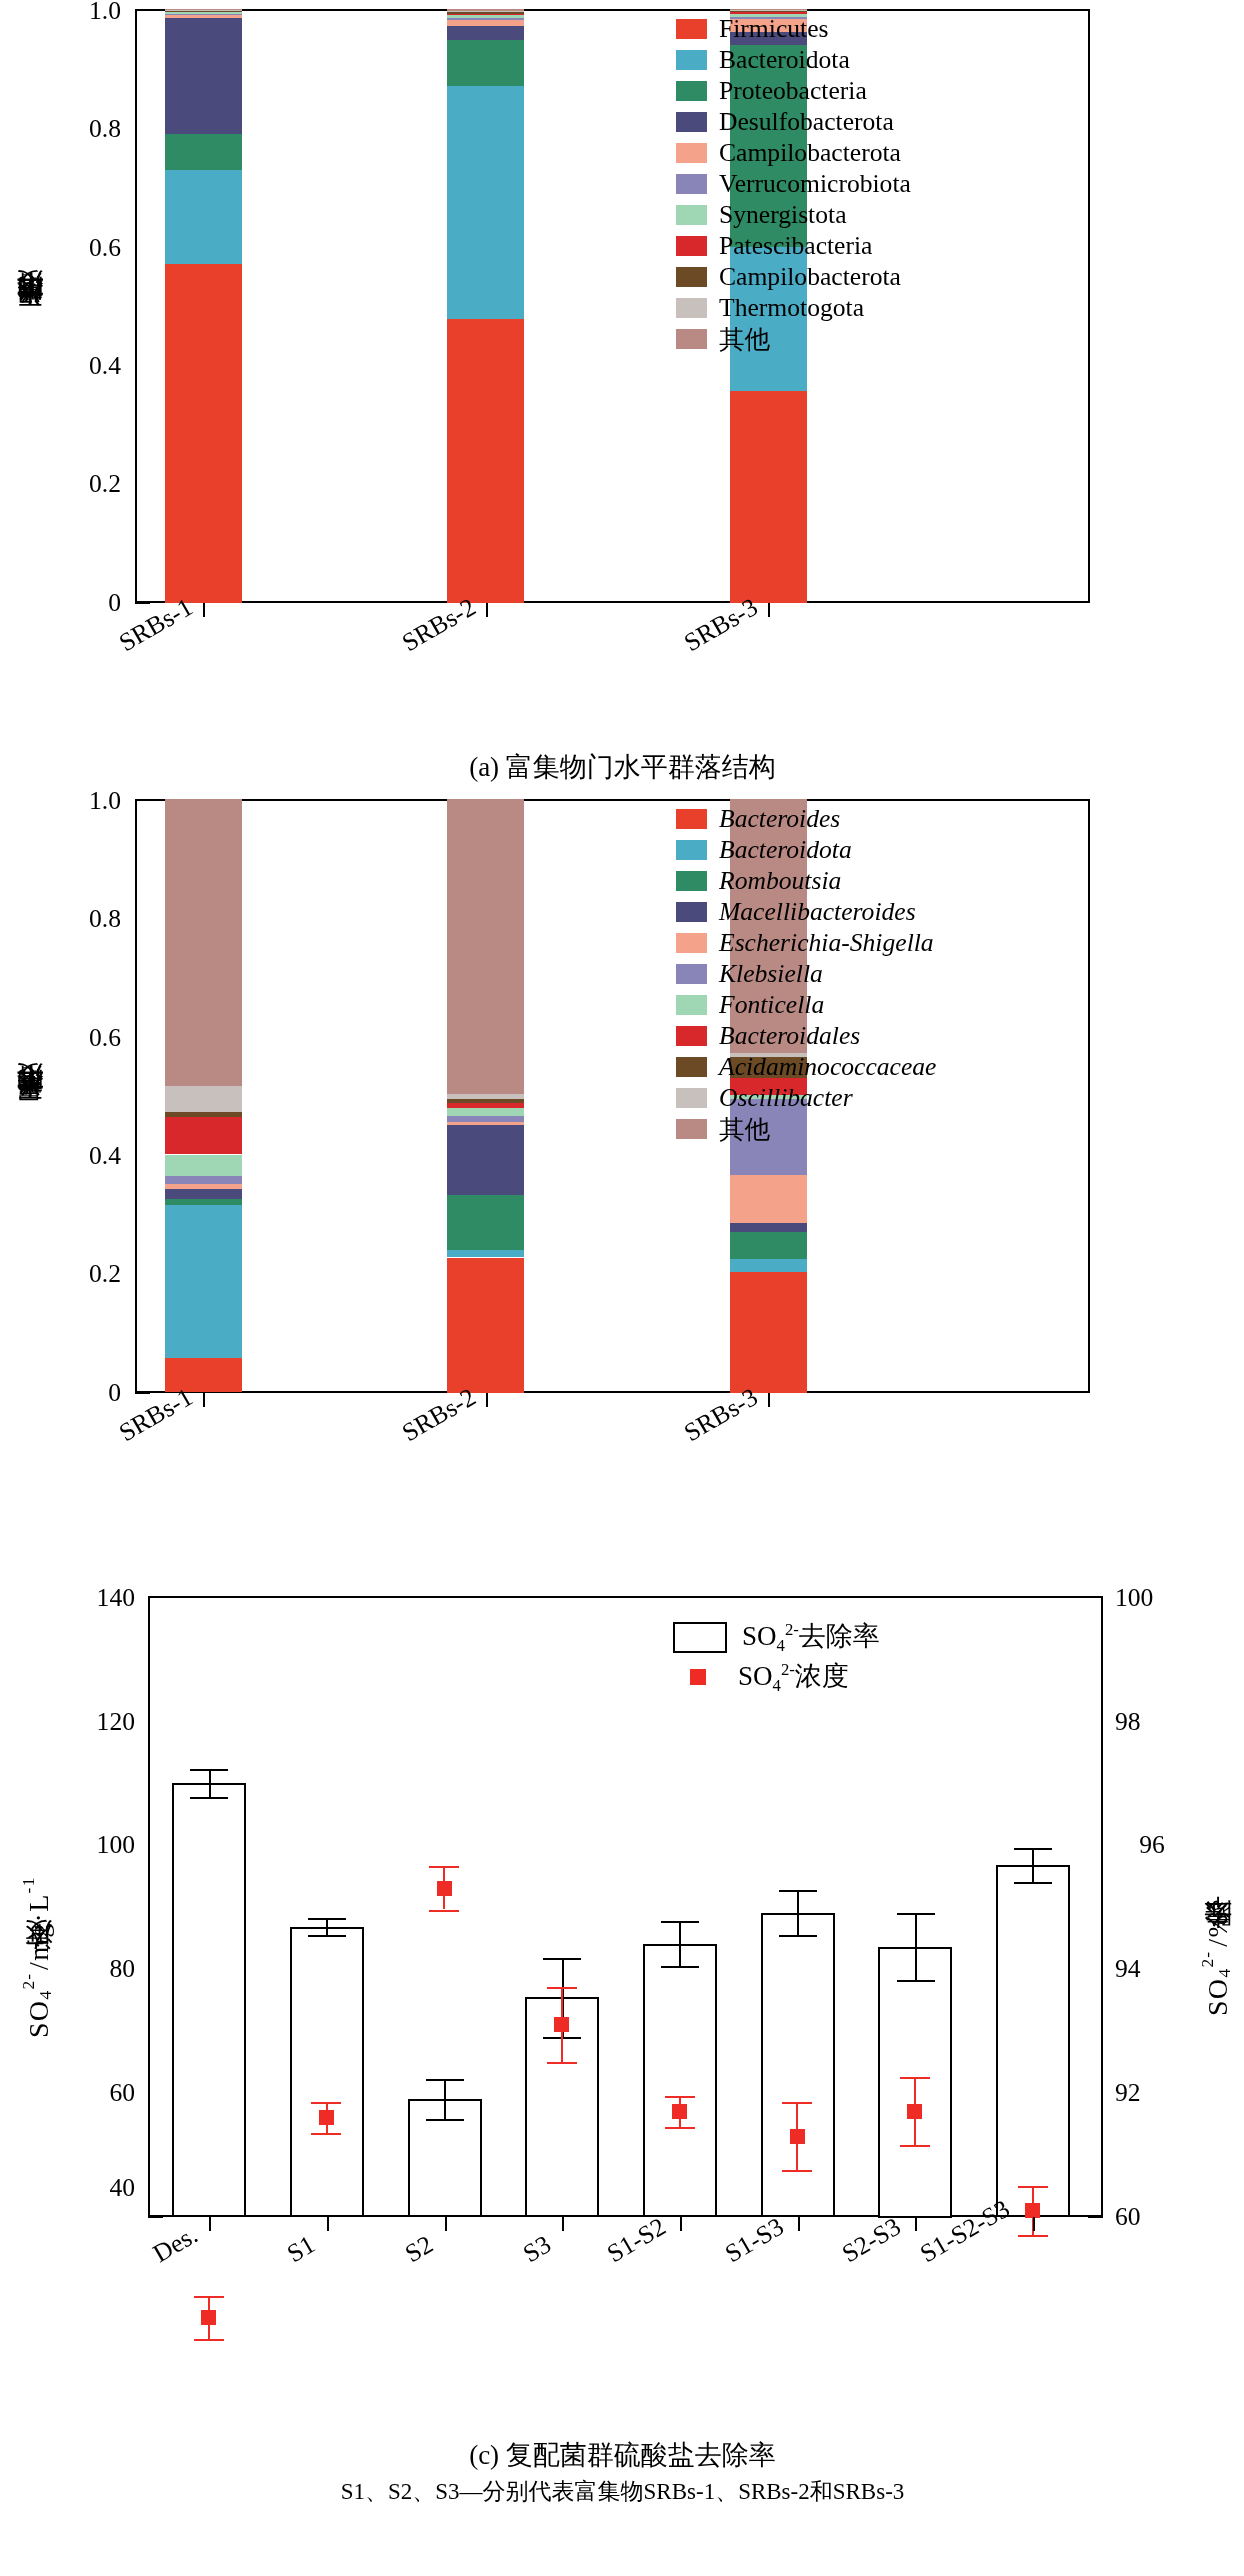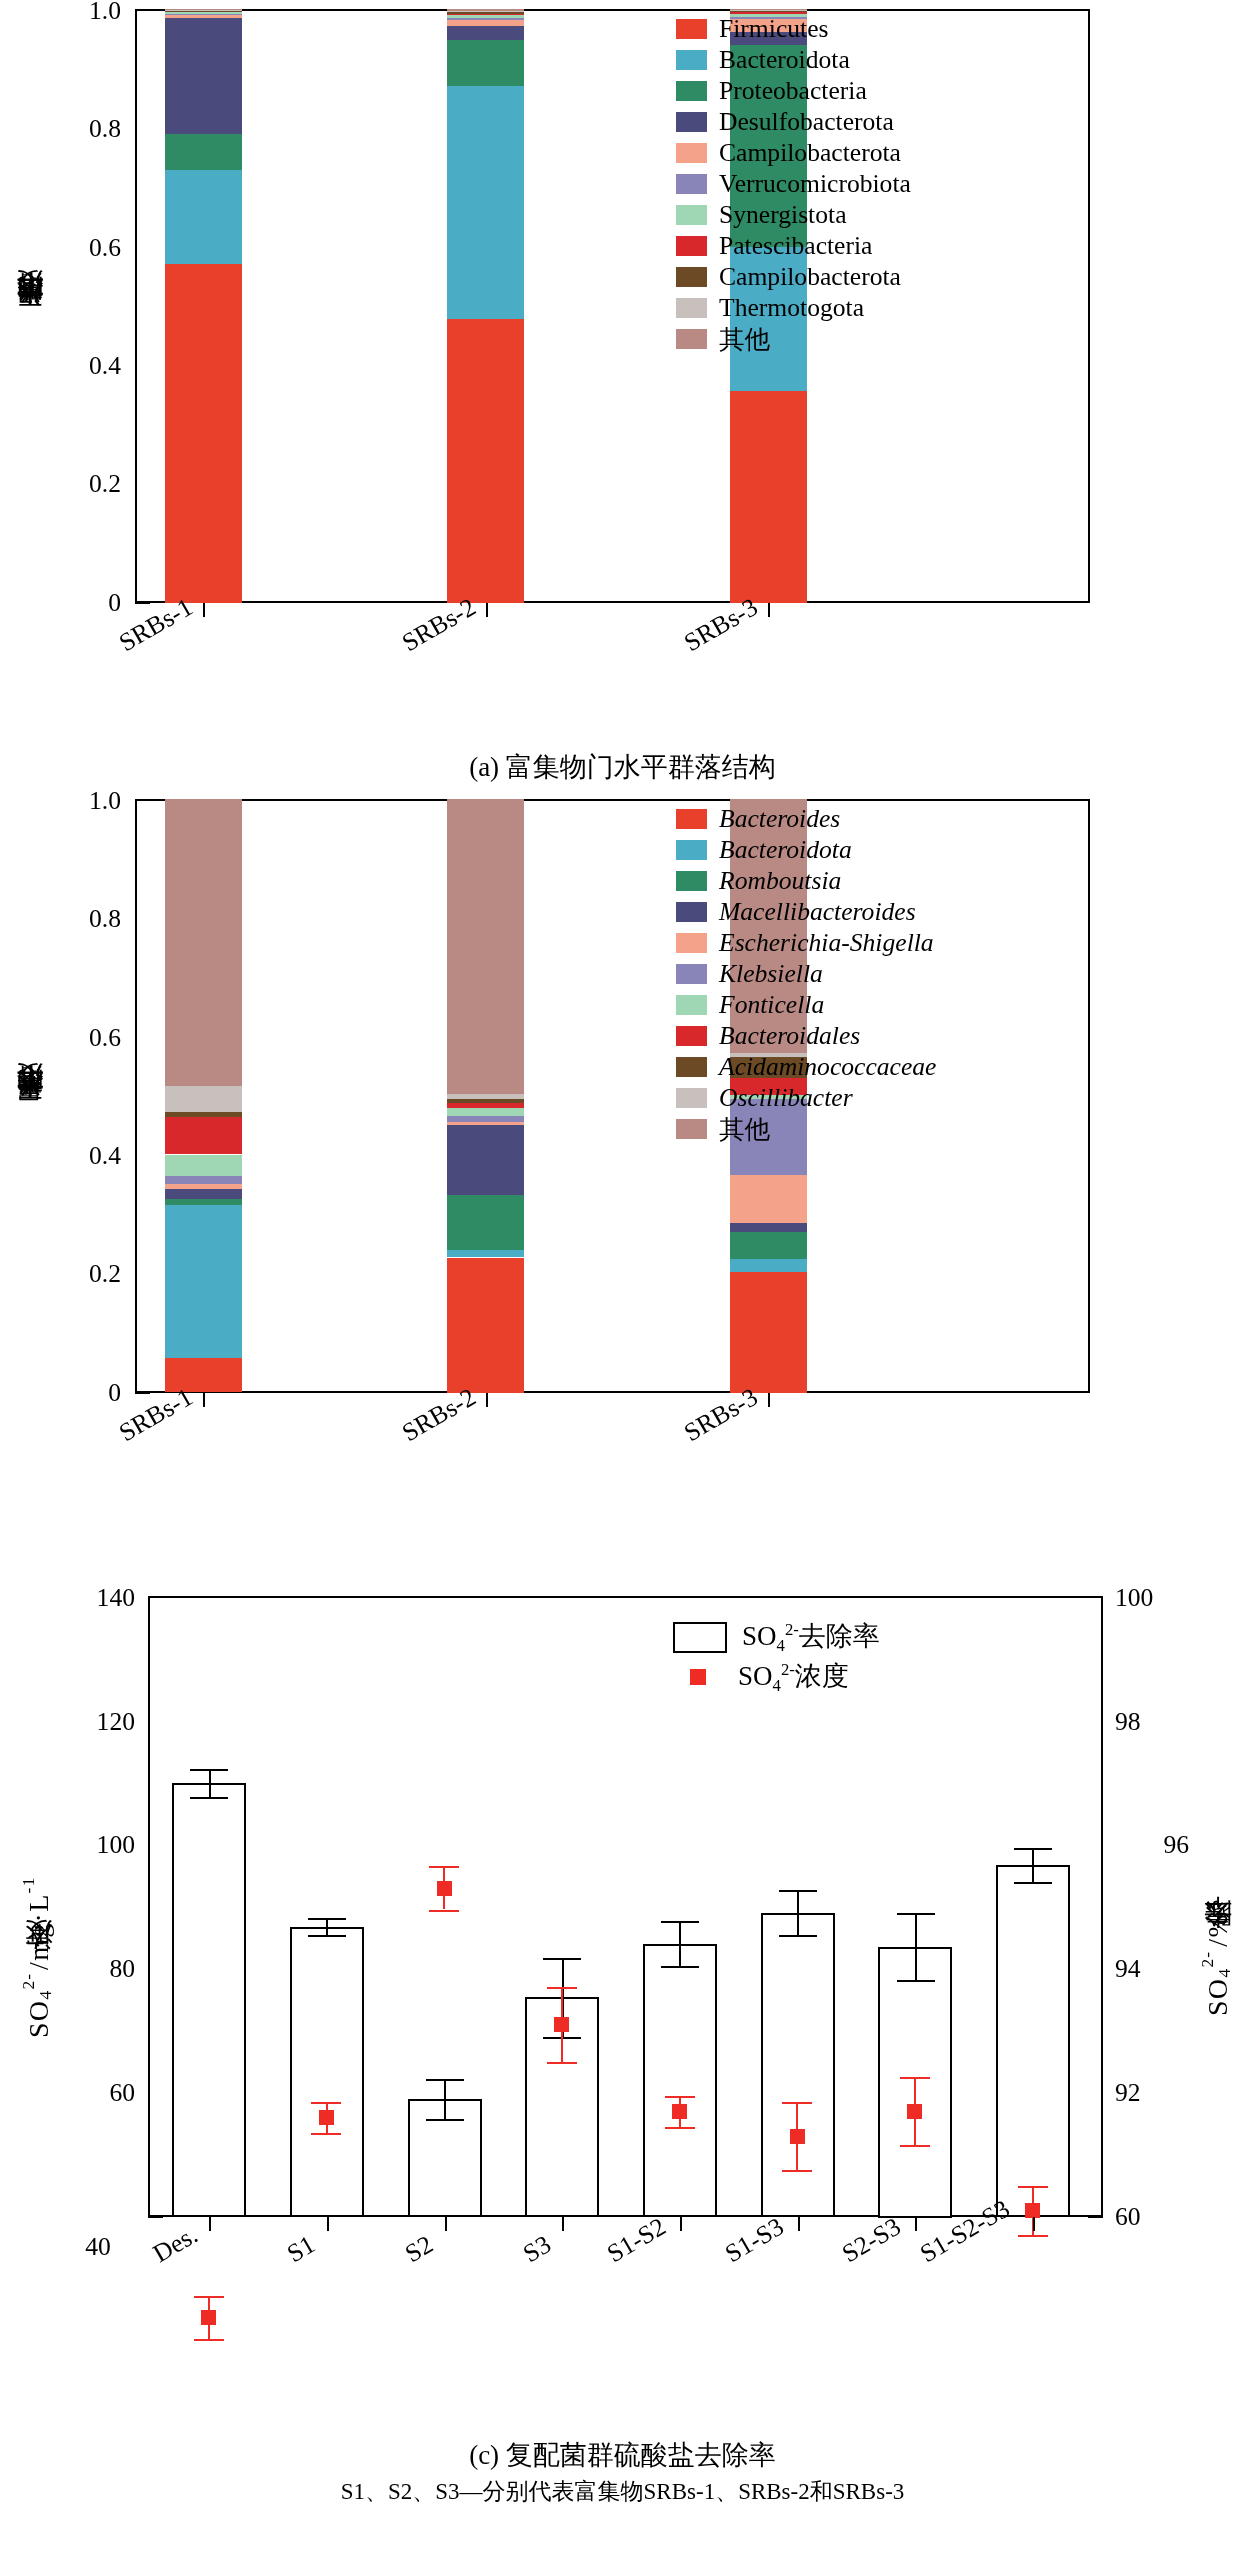--- a/index.html
+++ b/index.html
@@ -303,32 +303,32 @@
 
       <div class="ytitle" style="right:9.4px;top:202px;height:350px;width:38px;font-size:28px;">
         SO<sub>4</sub><sup>2-</sup>去除率/%
       </div>
 
       <div class="ytick" style="left:61px;top:-4px;">140</div>
       <div class="ytick" style="left:61px;top:120px;">120</div>
       <div class="ytick" style="left:61px;top:243px;">100</div>
       <div class="ytick" style="left:61px;top:367px;">80</div>
       <div class="ytick" style="left:61px;top:491px;">60</div>
-      <div class="ytick" style="left:61px;top:645px;text-align:center;">40</div>
+      <div class="ytick" style="left:61px;top:586px;">40</div>
 
       <div class="ytickmark" style="left:148px;top:10px;width:15px;"></div>
       <div class="ytickmark" style="left:148px;top:134px;width:15px;"></div>
       <div class="ytickmark" style="left:148px;top:258px;width:15px;"></div>
       <div class="ytickmark" style="left:148px;top:381px;width:15px;"></div>
       <div class="ytickmark" style="left:148px;top:505px;width:15px;"></div>
       <div class="ytickmark" style="left:148px;top:629px;width:15px;"></div>
 
       <div class="ytick" style="left:1115px;top:-4px;text-align:left;">100</div>
       <div class="ytick" style="left:1115px;top:120px;text-align:left;">98</div>
-      <div class="ytick" style="left:1115px;top:243px;text-align:right;">96</div>
+      <div class="ytick" style="left:1115px;top:243px;text-align:center;">96</div>
       <div class="ytick" style="left:1115px;top:367px;text-align:left;">94</div>
       <div class="ytick" style="left:1115px;top:491px;text-align:left;">92</div>
       <div class="ytick" style="left:1115px;top:615px;text-align:left;">60</div>
 
       <div class="ytickmark" style="left:1088px;top:10px;width:15px;"></div>
       <div class="ytickmark" style="left:1088px;top:134px;width:15px;"></div>
       <div class="ytickmark" style="left:1088px;top:258px;width:15px;"></div>
       <div class="ytickmark" style="left:1088px;top:381px;width:15px;"></div>
       <div class="ytickmark" style="left:1088px;top:505px;width:15px;"></div>
       <div class="ytickmark" style="left:1088px;top:629px;width:15px;"></div>

